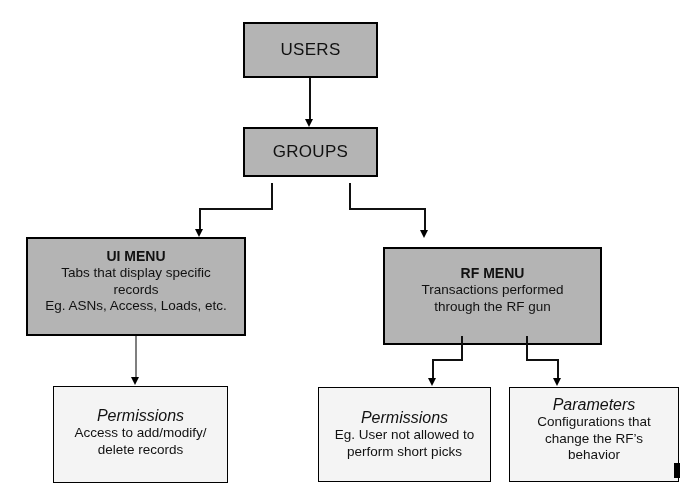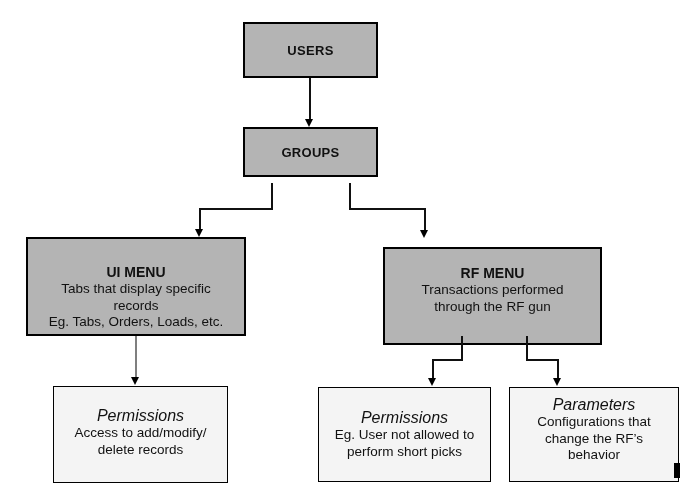--- a/index.html
+++ b/index.html
@@ -20,22 +20,22 @@
   }
   .node.gray {
     background: #b4b4b4;
     border: 2px solid #000000;
   }
   .node.leaf {
     background: #f4f4f4;
     border: 1.5px solid #000000;
   }
   .node-label {
-    font-weight: bold;
-    font-size: 13px;
+    font-weight: normal;
+    font-size: 17px;
     letter-spacing: 0.3px;
   }
   .node-title {
     font-weight: bold;
     font-size: 14px;
     line-height: 18px;
     white-space: nowrap;
   }
   .leaf-title {
     font-style: italic;
@@ -48,21 +48,21 @@
     line-height: 16.5px;
     white-space: nowrap;
   }
   .center-flex {
     display: flex;
     align-items: center;
     justify-content: center;
   }
   #users-box   { left: 243px; top: 22px;  width: 135px; height: 56px; }
   #groups-box  { left: 243px; top: 127px; width: 135px; height: 50px; }
-  #ui-menu-box { left: 26px;  top: 237px; width: 220px; height: 99px; padding-top: 24px; }
+  #ui-menu-box { left: 26px;  top: 237px; width: 220px; height: 99px; padding-top: 8px; }
   #rf-menu-box { left: 383px; top: 238px; width: 219px; height: 98px; padding-top: 15px; margin-top: 9px; }
   #ui-perm-box { left: 53px;  top: 386px; width: 175px; height: 97px; padding-top: 19px; }
   #rf-perm-box { left: 318px; top: 387px; width: 173px; height: 95px; padding-top: 20px; }
   #rf-param-box{ left: 509px; top: 387px; width: 170px; height: 95px; padding-top: 7px; }
 
   
   .line { position: absolute; background: #111111; }
   .line.grayline { background: #7f7f7f; }
   .arrow {
     position: absolute;
@@ -116,21 +116,21 @@
   </div>
 
   <div class="node gray center-flex" id="groups-box">
     <div class="node-label">GROUPS</div>
   </div>
 
   <div class="node gray" id="ui-menu-box">
     <div class="node-title">UI MENU</div>
     <div class="node-line">Tabs that display specific</div>
     <div class="node-line">records</div>
-    <div class="node-line">Eg. Tabs, Orders, Loads, etc.</div>
+    <div class="node-line">Eg. ASNs, Access, Loads, etc.</div>
   </div>
 
   <div class="node gray" id="rf-menu-box">
     <div class="node-title">RF MENU</div>
     <div class="node-line">Transactions performed</div>
     <div class="node-line">through the RF gun</div>
   </div>
 
   <div class="node leaf" id="ui-perm-box">
     <div class="leaf-title">Permissions</div>

